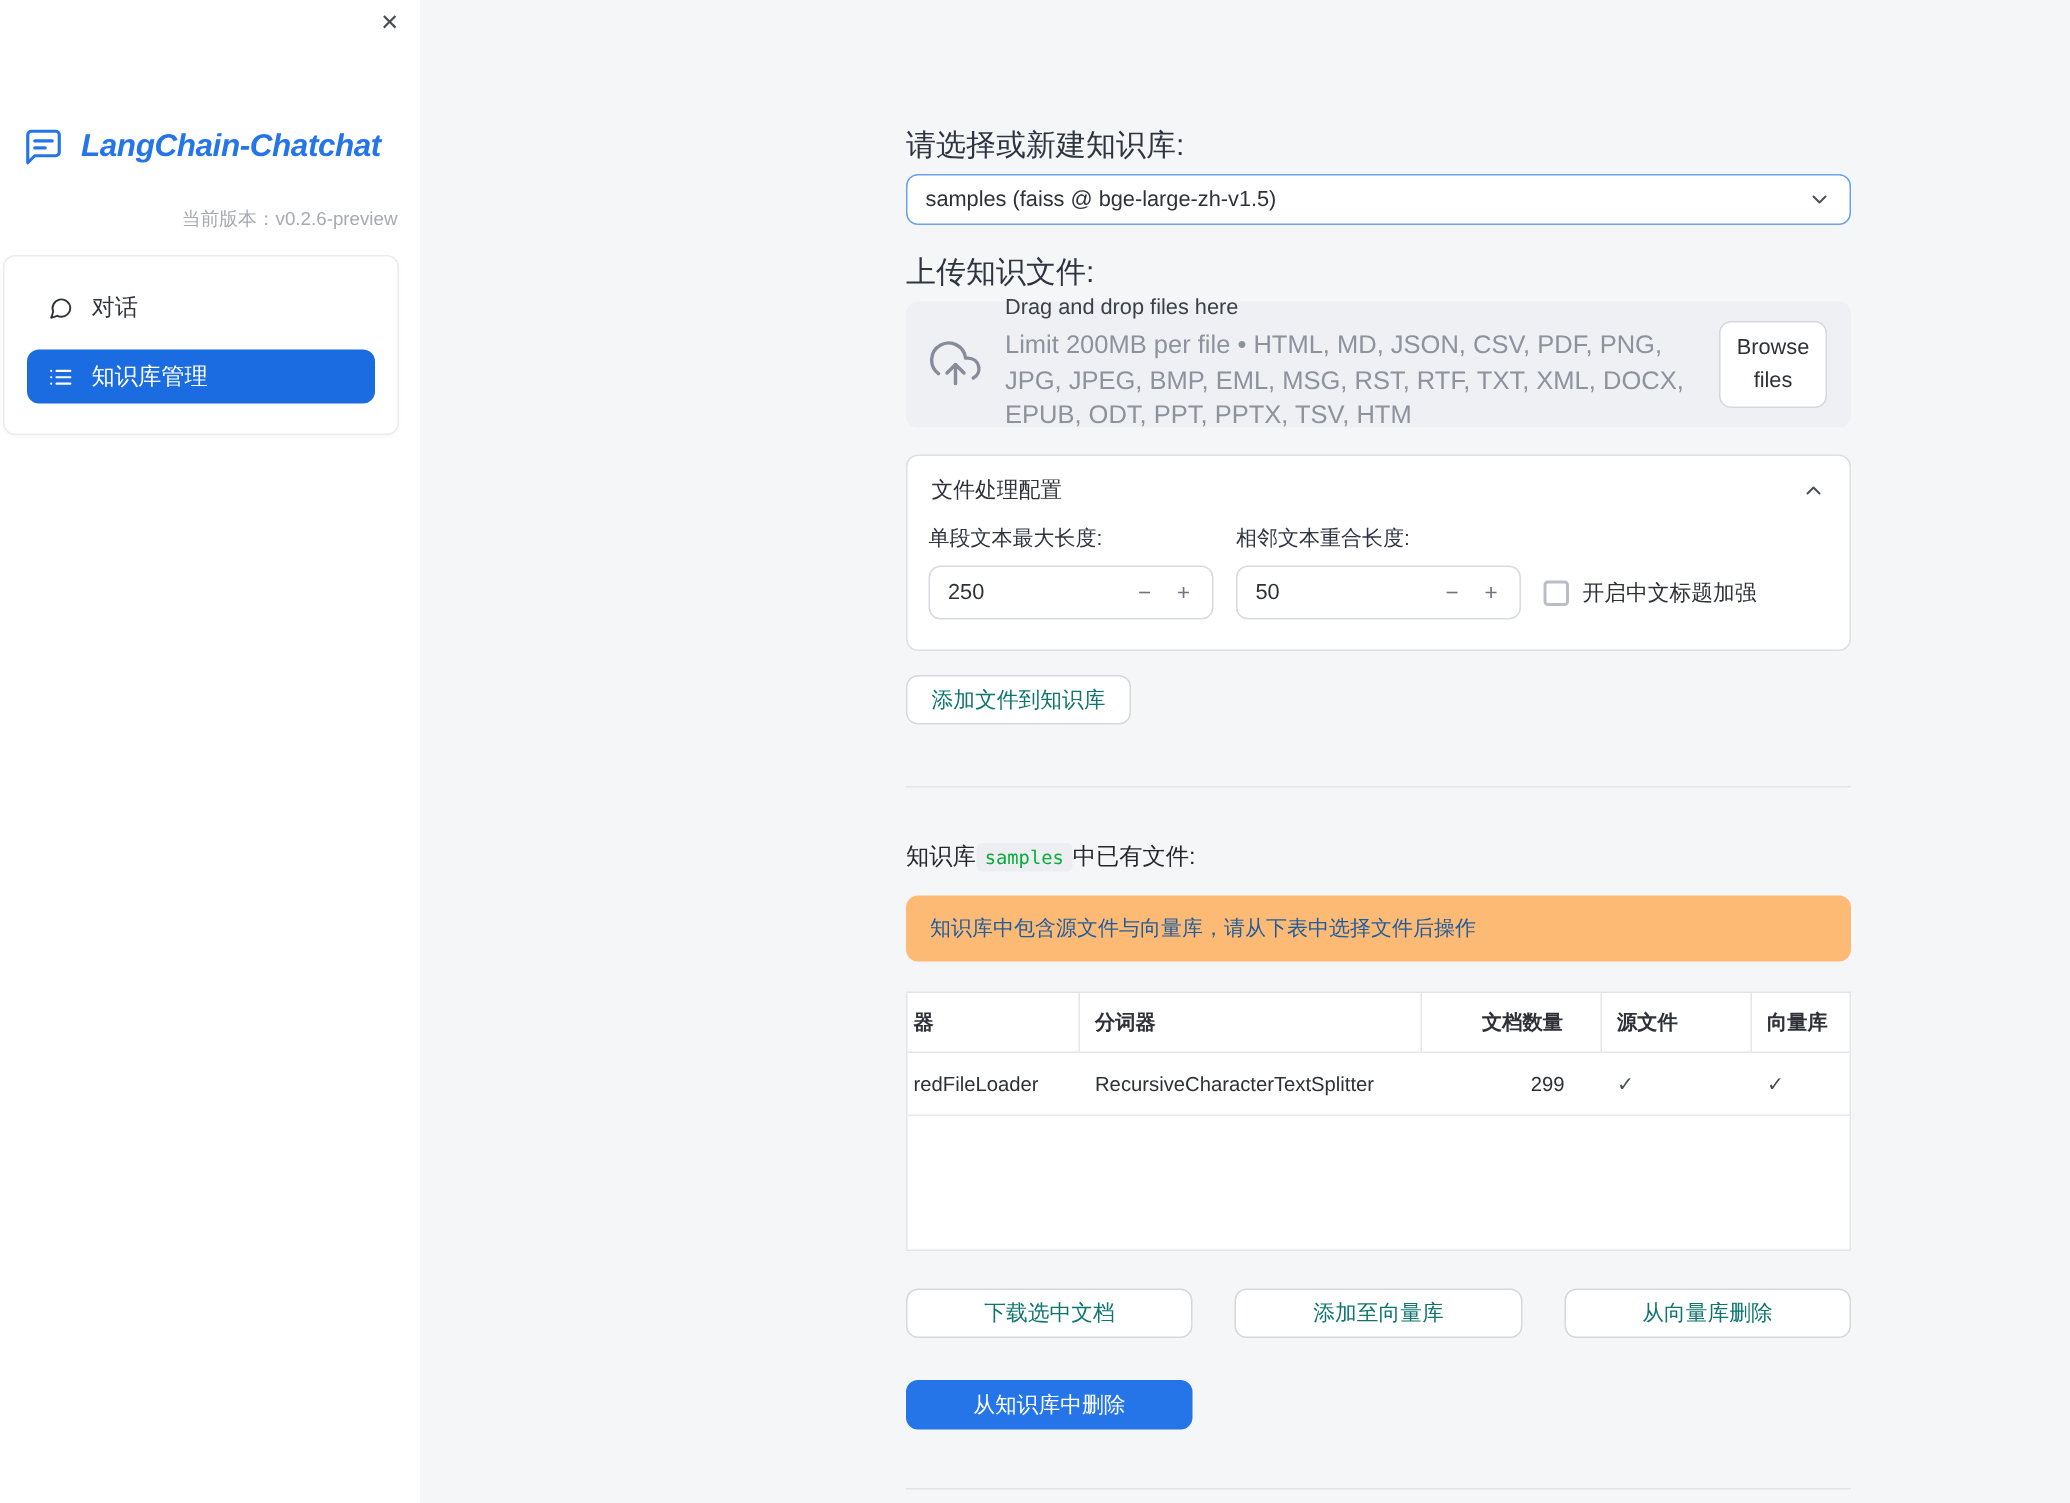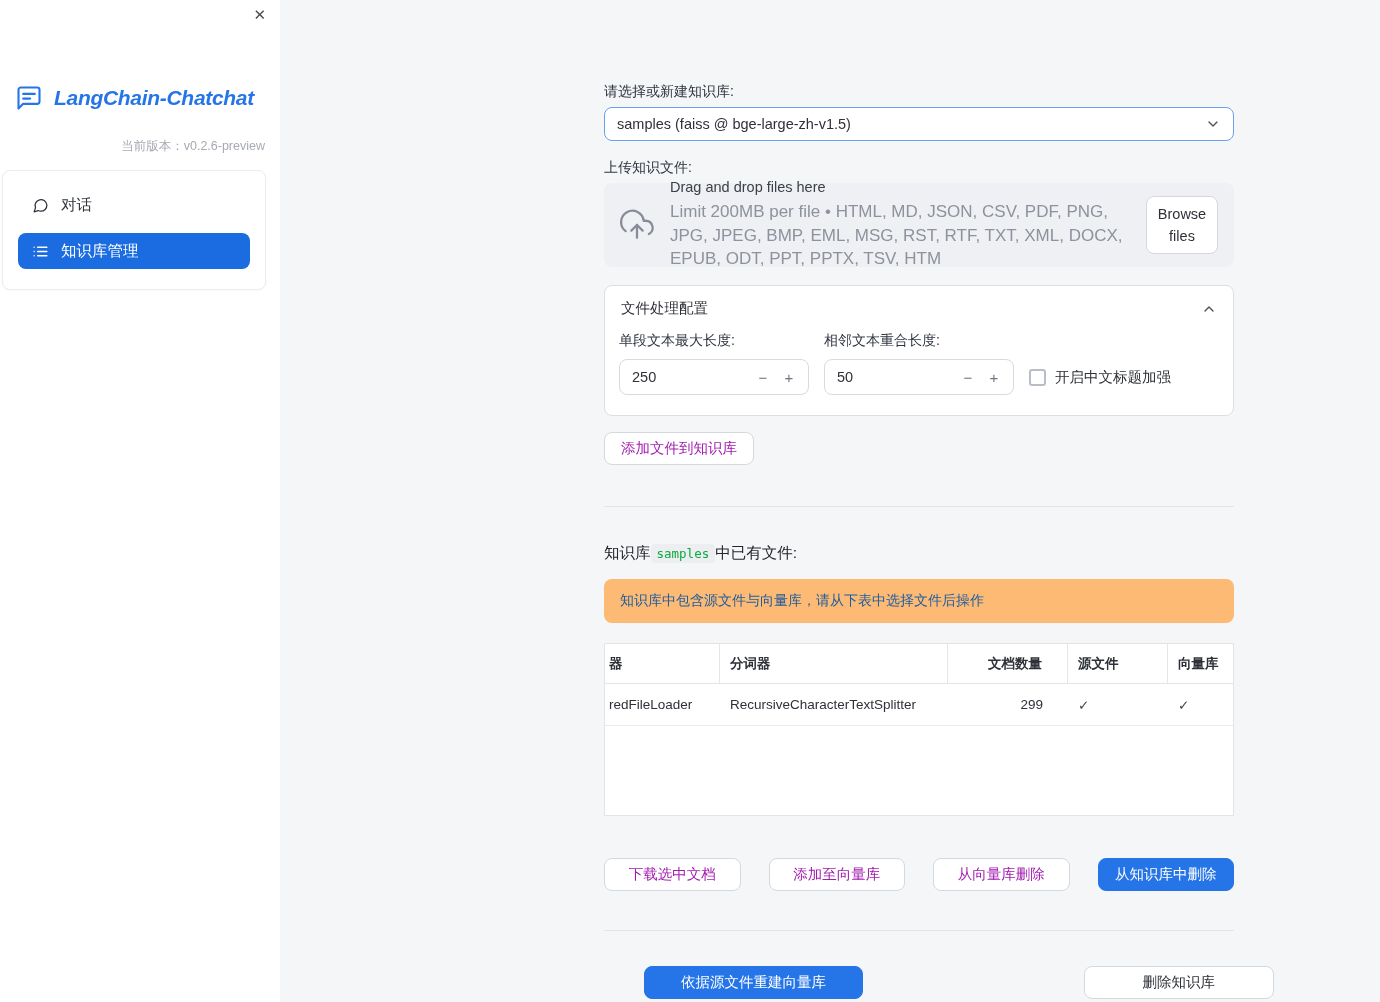--- a/index.html
+++ b/index.html
@@ -34,21 +34,21 @@
   }
   .menu-item {
     height:36px; border-radius:8px; display:flex; align-items:center; gap:12px;
     padding:0 14px; font-size:15.5px; color:#31343c; cursor:pointer;
   }
   .menu-item.selected { background:#1a6ce0; color:#fff; }
   .mi-icon { display:flex; align-items:center; }
 
   
   .content { position:absolute; left:604px; top:0; width:630px; padding-top:83px; }
-  .field-label { font-size:14px; color:#2f3440; margin-bottom:6px; }
+  .field-label { font-size:20px; color:#2f3440; margin-bottom:6px; }
 
   .selectbox {
     height:34px; background:#fff; border:1px solid #6aa1ef; border-radius:8px;
     display:flex; align-items:center; justify-content:space-between;
     padding:0 12px; font-size:14.5px; color:#2e3138; cursor:pointer;
   }
   .mt18 { margin-top:18px; }
 
   .dropzone {
     background:#eef0f4; border-radius:8px; height:84px;
@@ -87,21 +87,21 @@
     background:#fff; cursor:pointer; flex:none;
   }
   .chk-label { font-size:14.5px; color:#2e3138; margin-left:9px; white-space:nowrap; }
 
   .btn {
     height:33px; border-radius:8px; font-size:14.5px;
     display:inline-flex; align-items:center; justify-content:center;
     padding:0 16px; border:1px solid #d5d8de; background:#fff; color:#2e3138;
     cursor:pointer; font-family:inherit; white-space:nowrap;
   }
-  .btn.disabled { color:#a21caf; cursor:default; }
+  .btn.disabled { color:#0f766e; cursor:default; }
   .btn.primary { background:#2575e8; border-color:#2575e8; color:#fff; }
   .add-btn { margin-top:16px; }
 
   .divider { border:none; border-top:1px solid #e3e4e8; margin:41px 0 0; }
 
   .kb-line { margin-top:36px; font-size:15.5px; color:#24262c; display:flex; align-items:center; gap:0; }
   .code-chip {
     font-family:"DejaVu Sans Mono",monospace; font-size:12.5px; color:#09ab3b;
     background:#eceef2; padding:2px 6px; border-radius:4px;
   }
@@ -118,21 +118,21 @@
   .t-cell {
     display:flex; align-items:center; padding:0 10px;
     font-size:13.5px; color:#2e3138; overflow:hidden; white-space:nowrap;
   }
   .t-head .t-cell { font-weight:600; border-right:1px solid #e4e6ea; }
   .t-head .t-cell:last-child { border-right:none; }
   .t-cell.num { justify-content:flex-end; padding-right:25px; }
   .t-cell.first { padding-left:4px; }
   .t-cell.check { color:#4a4d55; }
 
-  .action-row { margin-top:42px; display:grid; grid-template-columns:1fr 1fr 1fr 1fr; gap:28px; }
+  .action-row { margin-top:25px; display:grid; grid-template-columns:1fr 1fr 1fr; gap:28px; }
   .action-row .btn { width:100%; padding:0 6px; }
 
   .bottom-row { margin-top:35px; display:grid; grid-template-columns:1fr 1fr 1fr; gap:15px; }
   .bottom-row .btn { width:100%;margin-left:40px; }
 </style>
 </head>
 <body>
 
 <aside class="sidebar">
   <button class="close-btn">✕</button>

